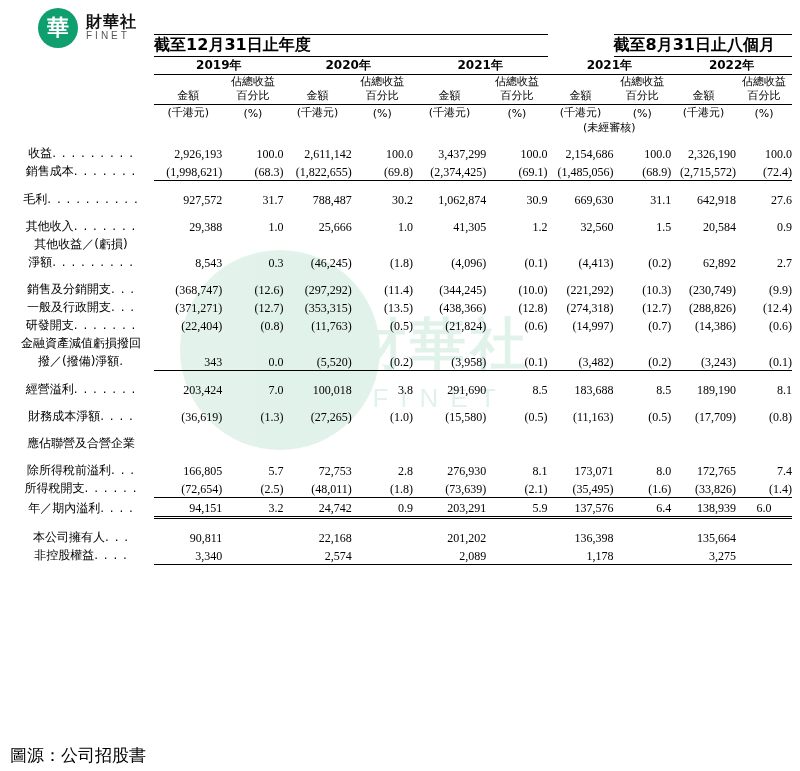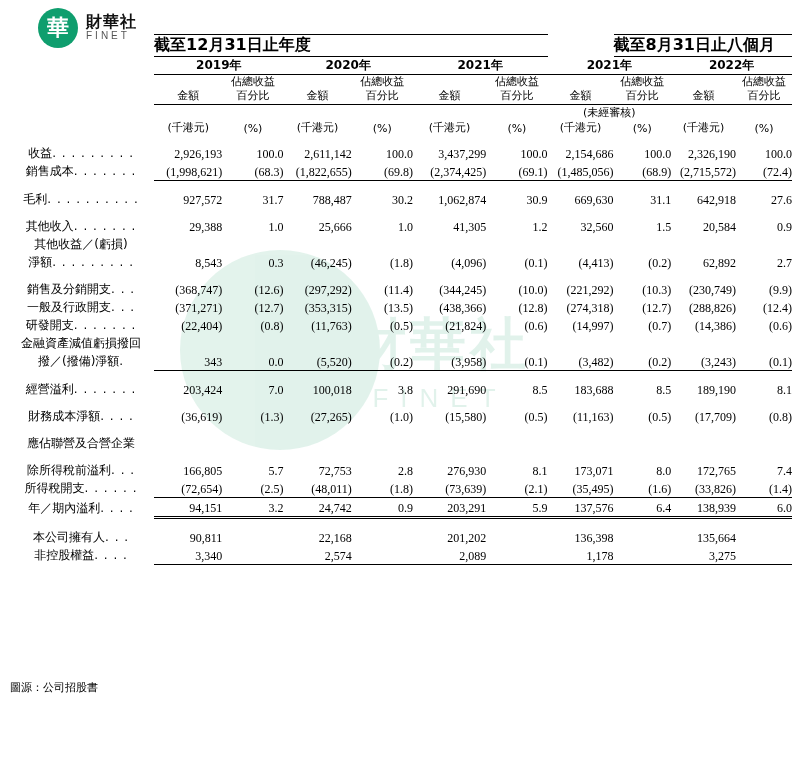--- a/index.html
+++ b/index.html
@@ -114,22 +114,22 @@
   .bb{border-bottom:1px solid #000;}
   .rule-row td{height:1px;line-height:1px;font-size:0;}
 
   .spacer td{height:9px;font-size:0;line-height:0;}
 
   .row td{height:18px;}
 
   .underline-cell{border-bottom:1px solid #000;}
 
   .src{
-    position:absolute;left:10px;top:680px;
-    font-size:11px;
+    position:absolute;left:10px;top:744px;
+    font-size:17px;
     font-family:"DejaVu Sans", sans-serif;
   }
 </style>
 </head>
 <body>
 
 <div class="page">
 
   <div class="logo-wrap">
     <div class="logo-mark">華</div>
@@ -216,42 +216,42 @@
         <td class="bb"></td>
           <td class="bb"></td>
         <td class="bb"></td>
           <td class="bb"></td>
         <td class="bb"></td>
           <td class="bb"></td>
       </tr>
 
       <tr>
         <td></td>
-          <td></td>
-          <td></td>
-          <td></td>
-          <td></td>
-          <td></td>
-          <td></td>
-        <td class="unaudit" colspan="2">(未經審核)</td>
-        <td></td>
-          <td></td>
-      </tr>
-      <tr>
-        <td></td>
         <td class="unit">(千港元)</td>
         <td class="unit">(%)</td>
         <td class="unit">(千港元)</td>
         <td class="unit">(%)</td>
         <td class="unit">(千港元)</td>
         <td class="unit">(%)</td>
         <td class="unit">(千港元)</td>
         <td class="unit">(%)</td>
         <td class="unit">(千港元)</td>
         <td class="unit">(%)</td>
+      </tr>
+      <tr>
+        <td></td>
+          <td></td>
+          <td></td>
+          <td></td>
+          <td></td>
+          <td></td>
+          <td></td>
+        <td class="unaudit" colspan="2">(未經審核)</td>
+        <td></td>
+          <td></td>
       </tr>
 
       <tr class="spacer">
           <td colspan="11"></td>
         </tr>
 
     <tr class="row">
           <td class="lbl"><span>收益</span><span class="dots">. . . . . . . . .</span></td>
           <td class="num">2,926,193</td>
           <td class="pct">100.0</td>
@@ -484,21 +484,21 @@
           <td class="lbl"><span>年／期內溢利</span><span class="dots">. . . .</span></td>
           <td class="num" style="border-bottom: 3px double rgb(0, 0, 0);">94,151</td>
           <td class="pct" style="border-bottom: 3px double rgb(0, 0, 0);">3.2</td>
           <td class="num" style="border-bottom: 3px double rgb(0, 0, 0);">24,742</td>
           <td class="pct" style="border-bottom: 3px double rgb(0, 0, 0);">0.9</td>
           <td class="num" style="border-bottom: 3px double rgb(0, 0, 0);">203,291</td>
           <td class="pct" style="border-bottom: 3px double rgb(0, 0, 0);">5.9</td>
           <td class="num" style="border-bottom: 3px double rgb(0, 0, 0); padding-left: 27px;">137,576</td>
           <td class="pct" style="border-bottom: 3px double rgb(0, 0, 0);">6.4</td>
           <td class="num" style="border-bottom: 3px double rgb(0, 0, 0);">138,939</td>
-          <td class="pct" style="border-bottom: 3px double rgb(0, 0, 0);">6.0</td>
+          <td class="pct" style="border-bottom: 3px double rgb(0, 0, 0); text-align: center;">6.0</td>
         </tr>
         <tr class="spacer">
           <td colspan="11"></td>
         </tr>
         <tr class="row">
           <td class="lbl indent"><span>本公司擁有人</span><span class="dots">. . .</span></td>
           <td class="num">90,811</td>
           <td class="pct"></td>
           <td class="num">22,168</td>
           <td class="pct"></td>

